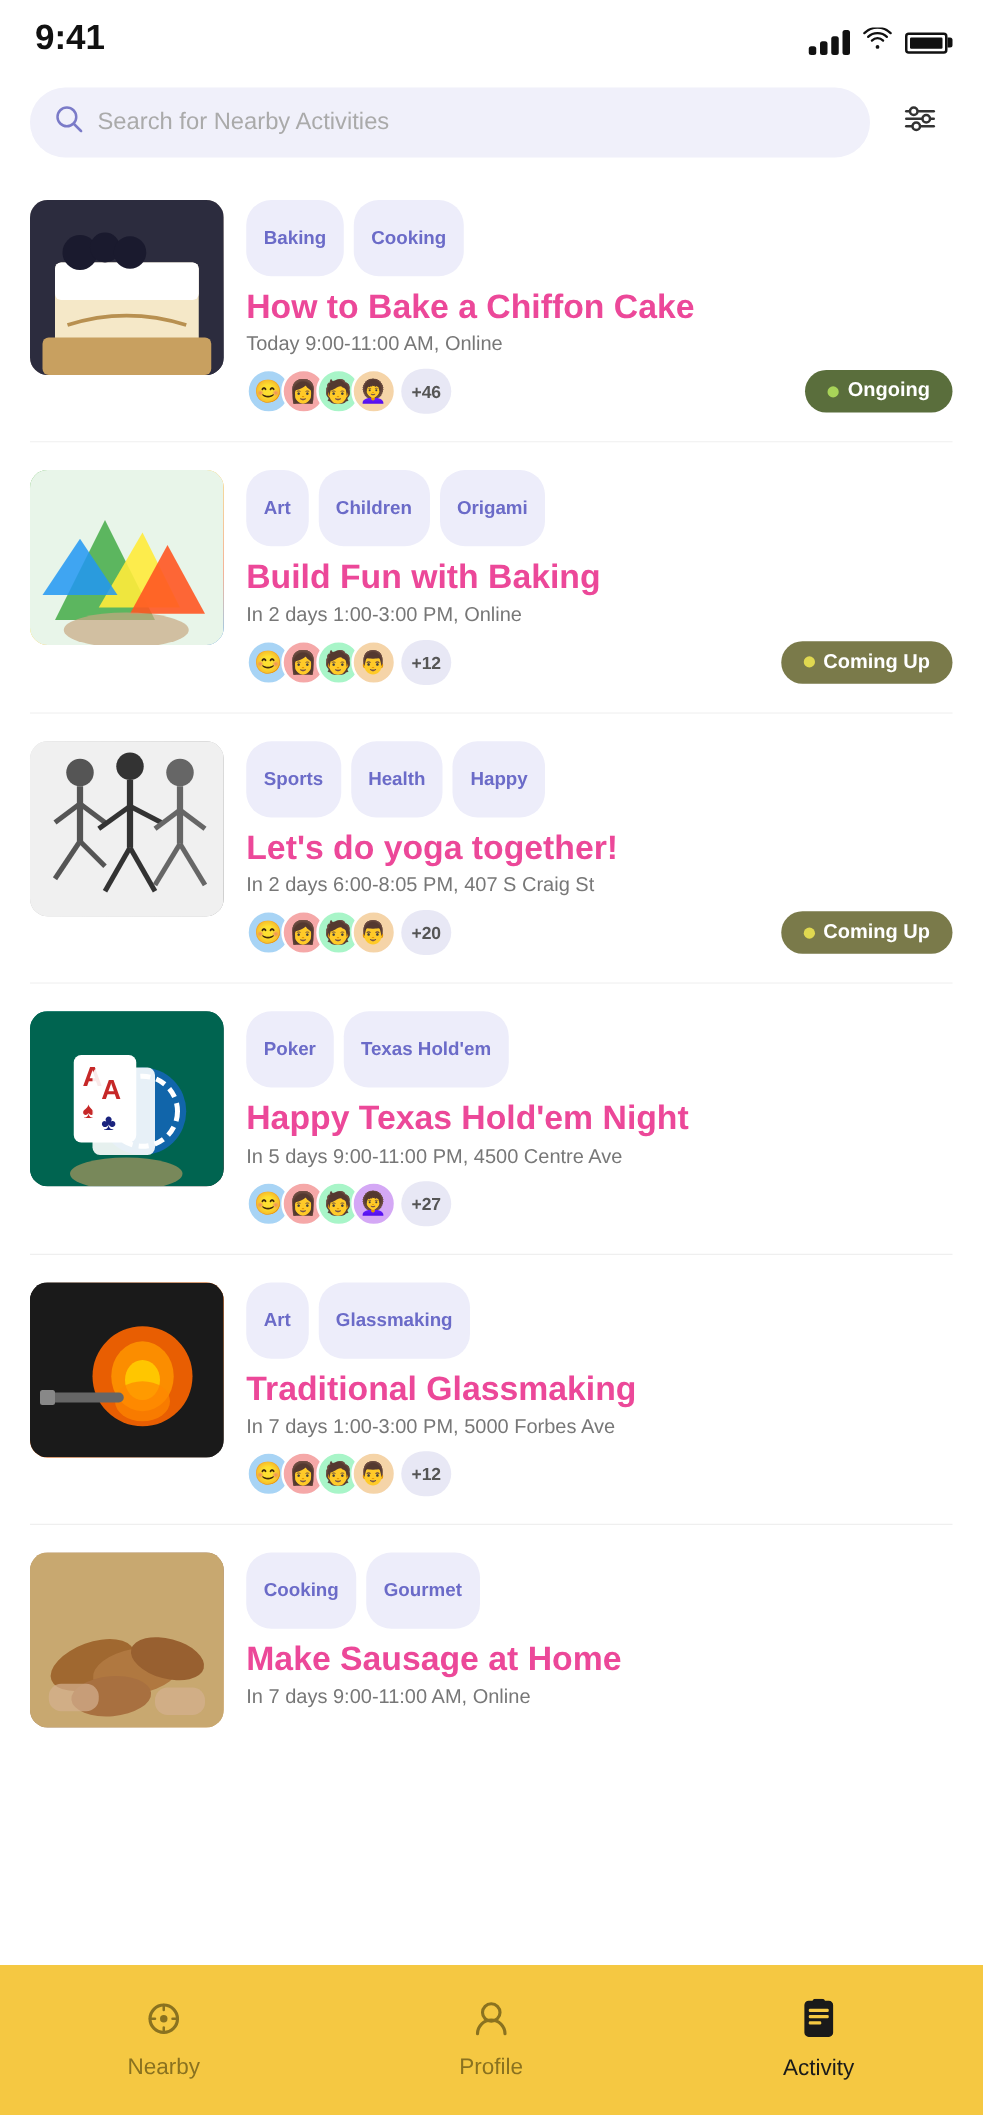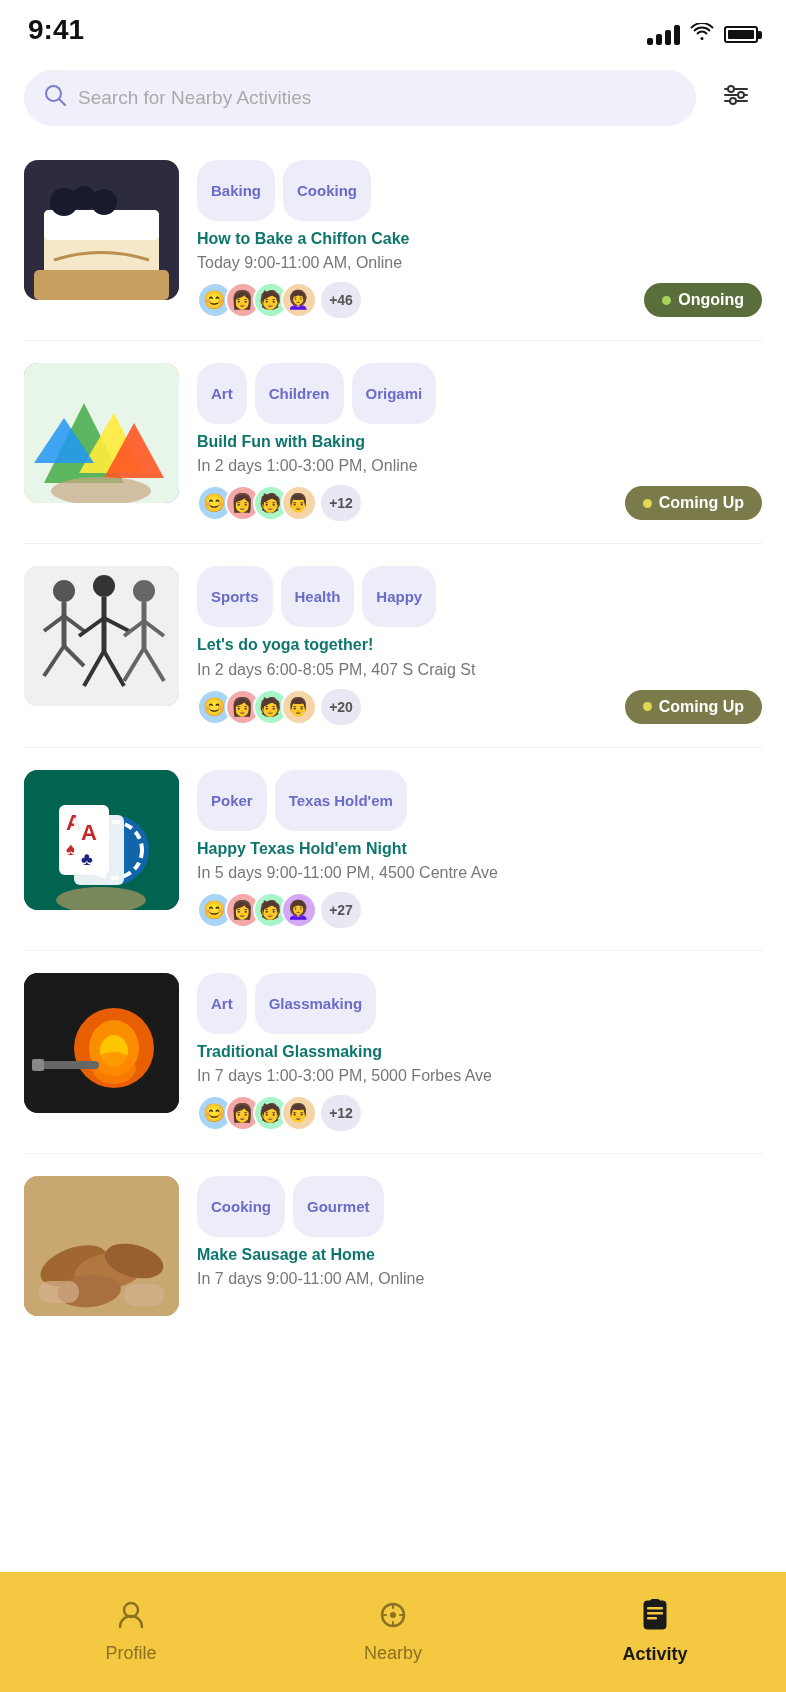--- a/index.html
+++ b/index.html
@@ -143,23 +143,23 @@
     }
     .tag {
       padding: 22px 14px;
       border-radius: 20px;
       font-size: 15px;
       font-weight: 600;
       background: #ededfa;
       color: #6b6bc8;
     }
     .activity-title {
-      font-size: 16px;
+      font-size: 27px;
       font-weight: 800;
-      color: #0f766e;
+      color: #ec4899;
       margin-bottom: 6px;
       line-height: 1.2;
     }
     .activity-time {
       font-size: 16px;
       color: #777;
       margin-bottom: 10px;
     }
     .activity-footer {
       display: flex;
@@ -246,21 +246,21 @@
       font-size: 28px;
       color: #8a7220;
     }
     .nav-icon.active { color: #1a1a1a; }
     .nav-label {
       font-size: 18px;
       font-weight: 500;
       color: #8a7220;
     }
     .nav-label.active {
-      font-weight: 700;
+      font-weight: 400;
       color: #1a1a1a;
     }
 
     
     .av1 { background: #a8d4f5; }
     .av2 { background: #f5a8a8; }
     .av3 { background: #a8f5c8; }
     .av4 { background: #f5d4a8; }
     .av5 { background: #d4a8f5; }
   </style>
@@ -545,38 +545,38 @@
       <div class="activity-time">In 7 days 9:00-11:00 AM, Online</div>
     </div>
   </div>
 
 </div>
 
 <div class="bottom-nav">
   <div class="nav-item">
     <div class="nav-icon">
       <svg width="30" height="30" viewBox="0 0 30 30" fill="none">
-        <circle cx="15" cy="10" r="7" stroke="#8a7220" stroke-width="2.5" fill="none"></circle>
-        <path d="M4 27c0-6.075 4.925-11 11-11s11 4.925 11 11" stroke="#8a7220" stroke-width="2.5" stroke-linecap="round" fill="none"></path>
-      </svg>
-    </div>
-    <span class="nav-label">Profile</span>
-  </div>
-  <div class="nav-item">
-    <div class="nav-icon">
-      <svg width="30" height="30" viewBox="0 0 30 30" fill="none">
         <circle cx="15" cy="15" r="11" stroke="#8a7220" stroke-width="2.5" fill="none"></circle>
         <circle cx="15" cy="15" r="3" fill="#8a7220"></circle>
         <line x1="15" y1="4" x2="15" y2="8" stroke="#8a7220" stroke-width="2" stroke-linecap="round"></line>
         <line x1="15" y1="22" x2="15" y2="26" stroke="#8a7220" stroke-width="2" stroke-linecap="round"></line>
         <line x1="4" y1="15" x2="8" y2="15" stroke="#8a7220" stroke-width="2" stroke-linecap="round"></line>
         <line x1="22" y1="15" x2="26" y2="15" stroke="#8a7220" stroke-width="2" stroke-linecap="round"></line>
       </svg>
     </div>
     <span class="nav-label">Nearby</span>
+  </div>
+  <div class="nav-item">
+    <div class="nav-icon">
+      <svg width="30" height="30" viewBox="0 0 30 30" fill="none">
+        <circle cx="15" cy="10" r="7" stroke="#8a7220" stroke-width="2.5" fill="none"></circle>
+        <path d="M4 27c0-6.075 4.925-11 11-11s11 4.925 11 11" stroke="#8a7220" stroke-width="2.5" stroke-linecap="round" fill="none"></path>
+      </svg>
+    </div>
+    <span class="nav-label">Profile</span>
   </div>
   <div class="nav-item">
     <div class="nav-icon active">
       <svg width="30" height="32" viewBox="0 0 30 32" fill="none">
         <rect x="4" y="2" width="22" height="28" rx="3" fill="#1a1a1a"></rect>
         <rect x="10" y="0" width="10" height="5" rx="2.5" fill="#1a1a1a"></rect>
         <rect x="4" y="2" width="22" height="28" rx="3" stroke="#1a1a1a" stroke-width="1"></rect>
         <rect x="7" y="8" width="16" height="2.5" rx="1" fill="#f5c842"></rect>
         <rect x="7" y="13" width="16" height="2.5" rx="1" fill="#f5c842"></rect>
         <rect x="7" y="18" width="10" height="2.5" rx="1" fill="#f5c842"></rect>

